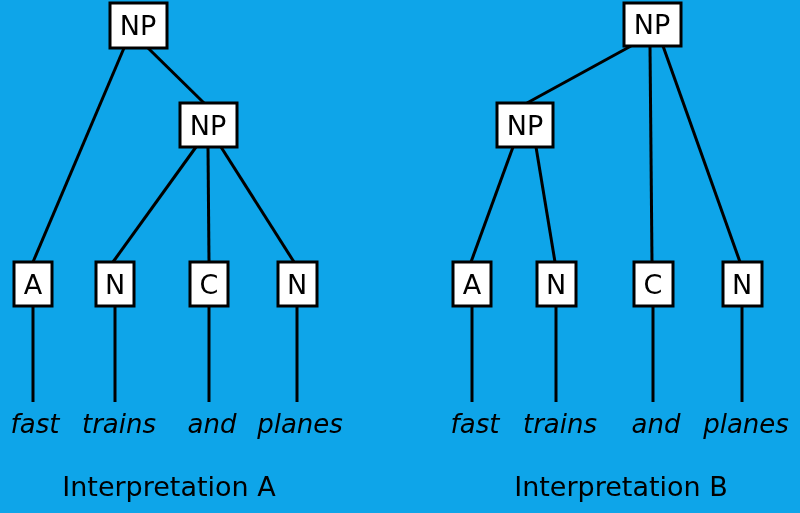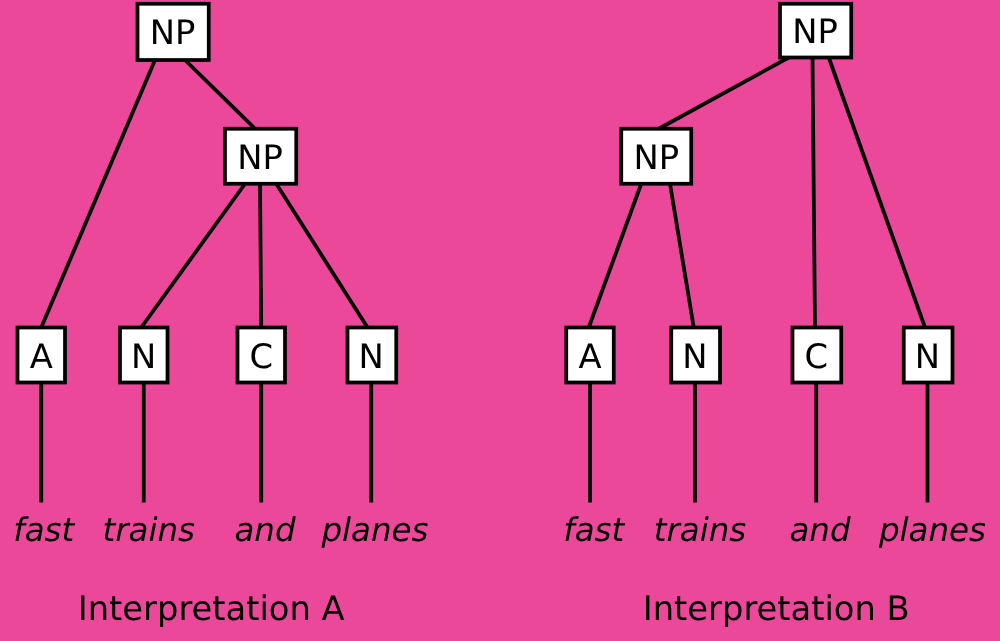--- a/index.html
+++ b/index.html
@@ -4,21 +4,21 @@
 <style>
   html, body {
     margin: 0;
     padding: 0;
     background: #ffffff;
   }
   .canvas {
     position: relative;
     width: 800px;
     height: 513px;
-    background: #ec4899;
+    background: #0ea5e9;
     overflow: hidden;
     font-family: "DejaVu Sans", sans-serif;
   }
   svg { display: block; }
   .edge {
     stroke: #000000;
     stroke-width: 3;
     fill: none;
   }
   .node-box {

